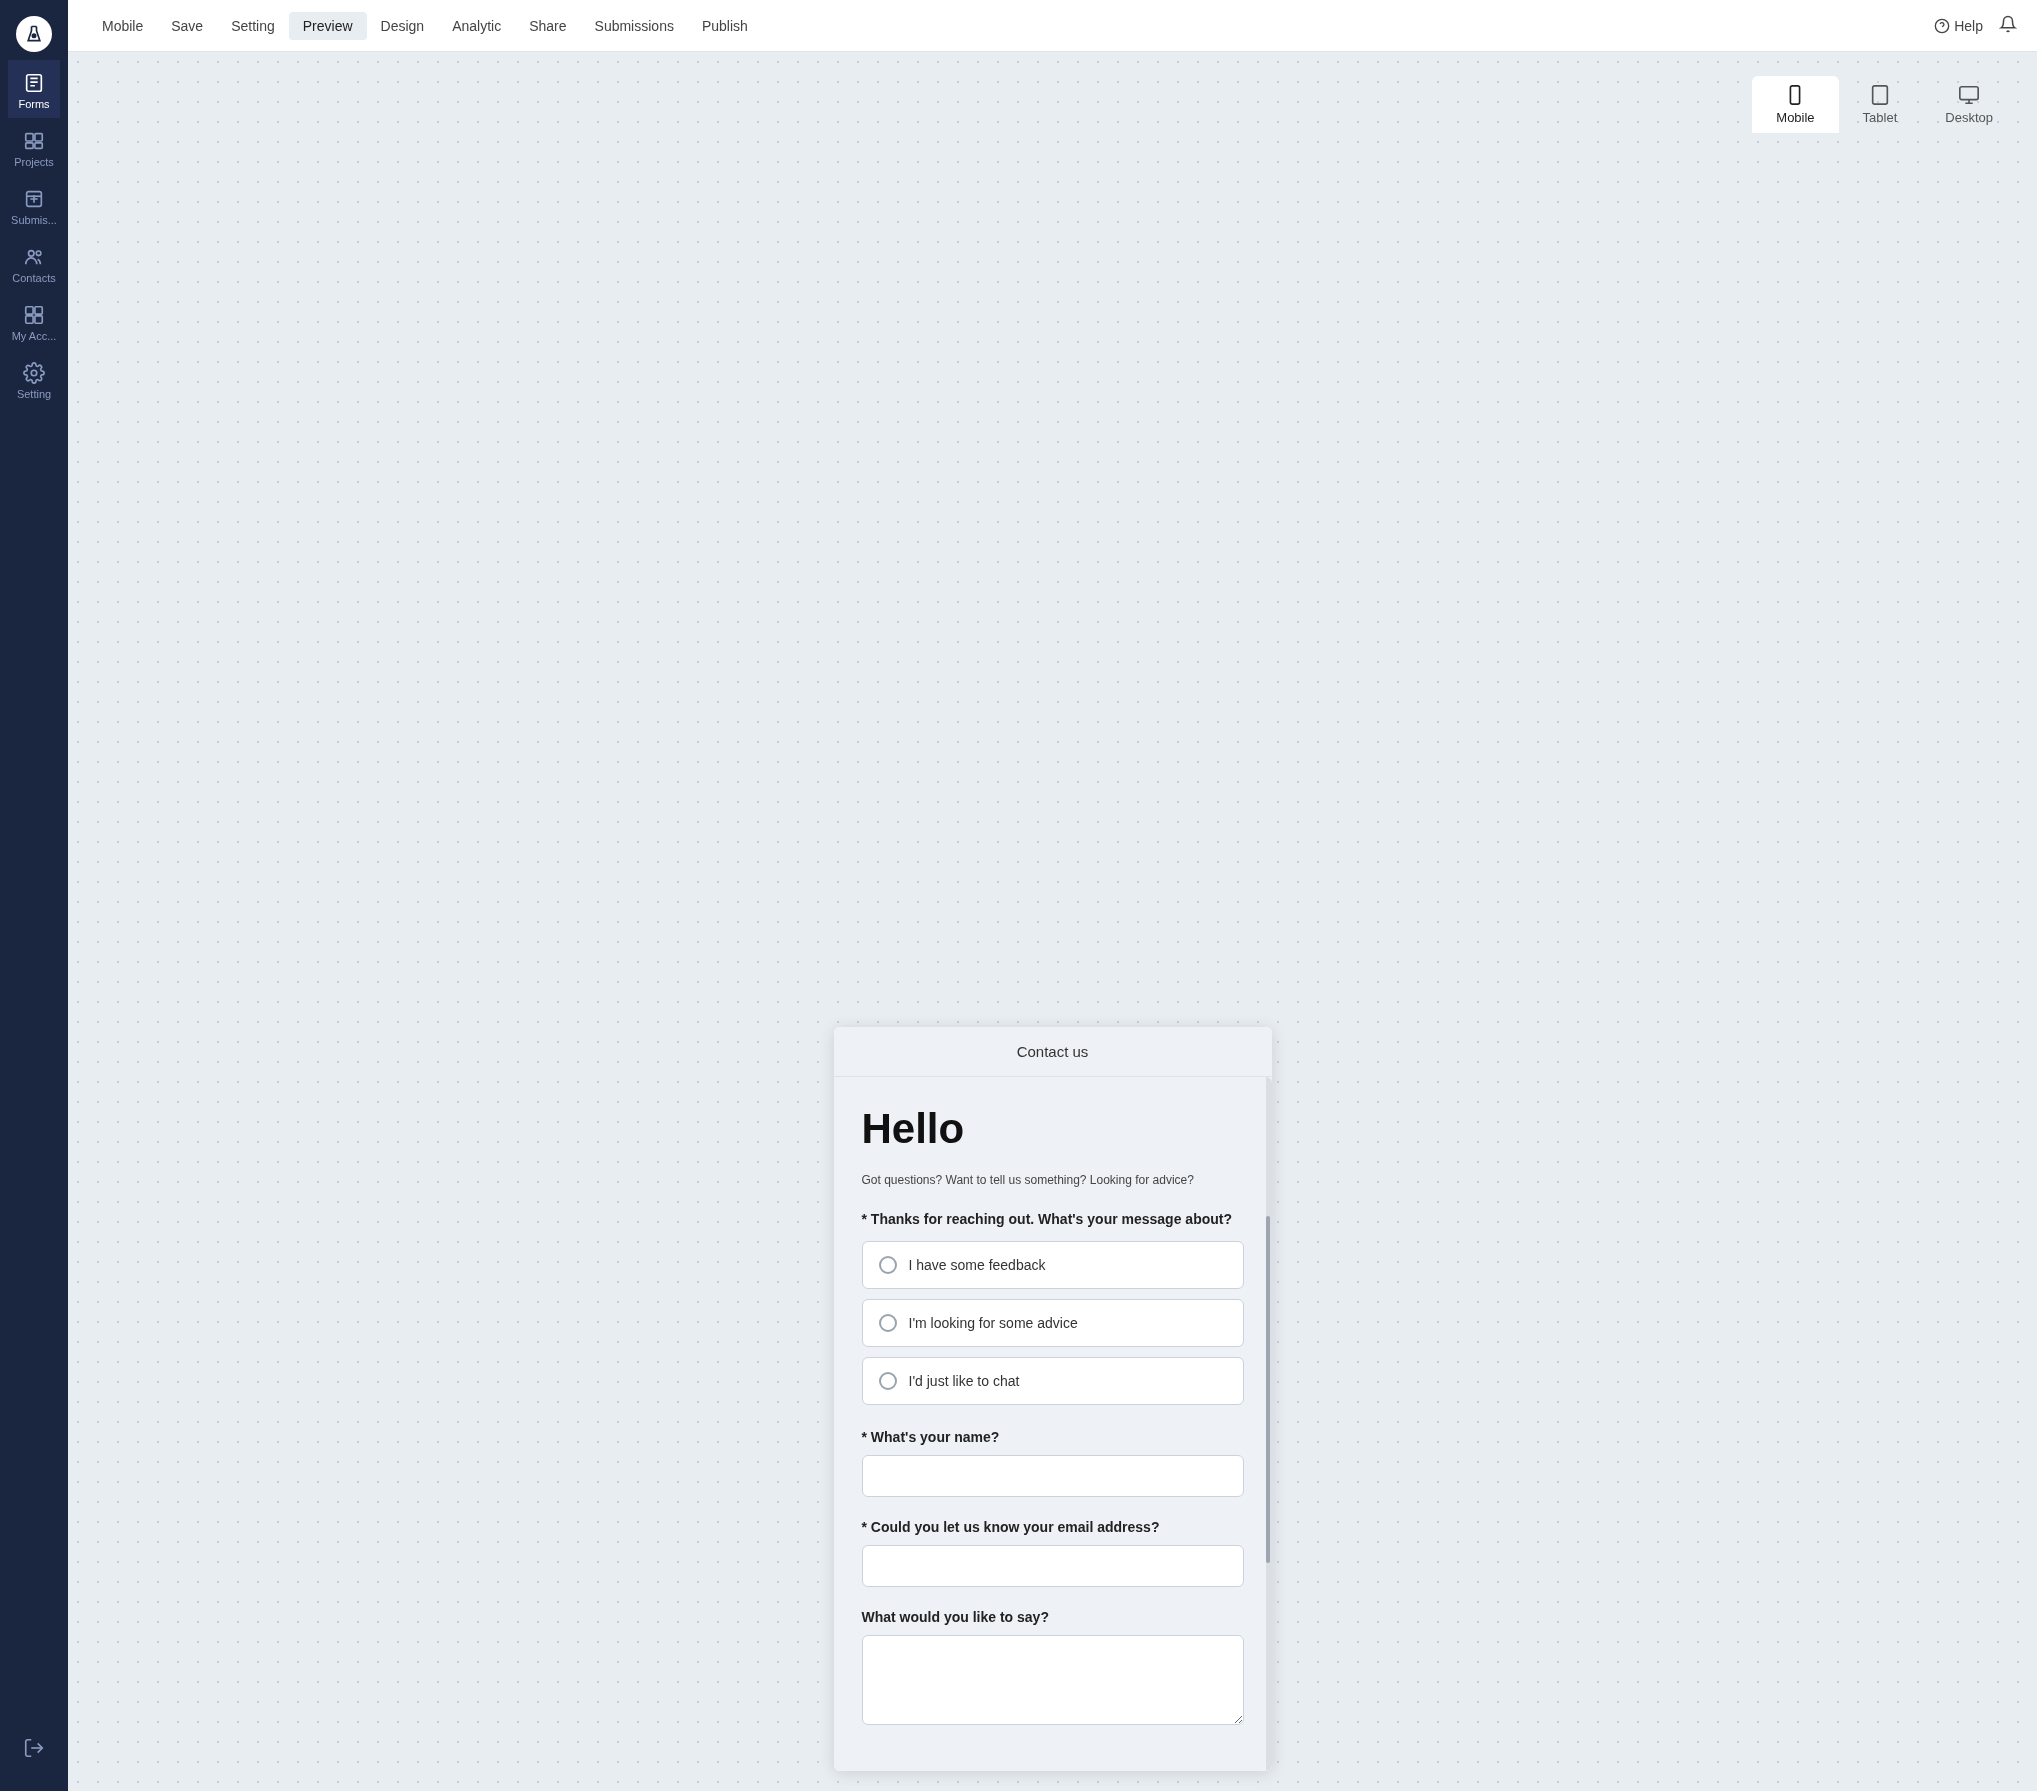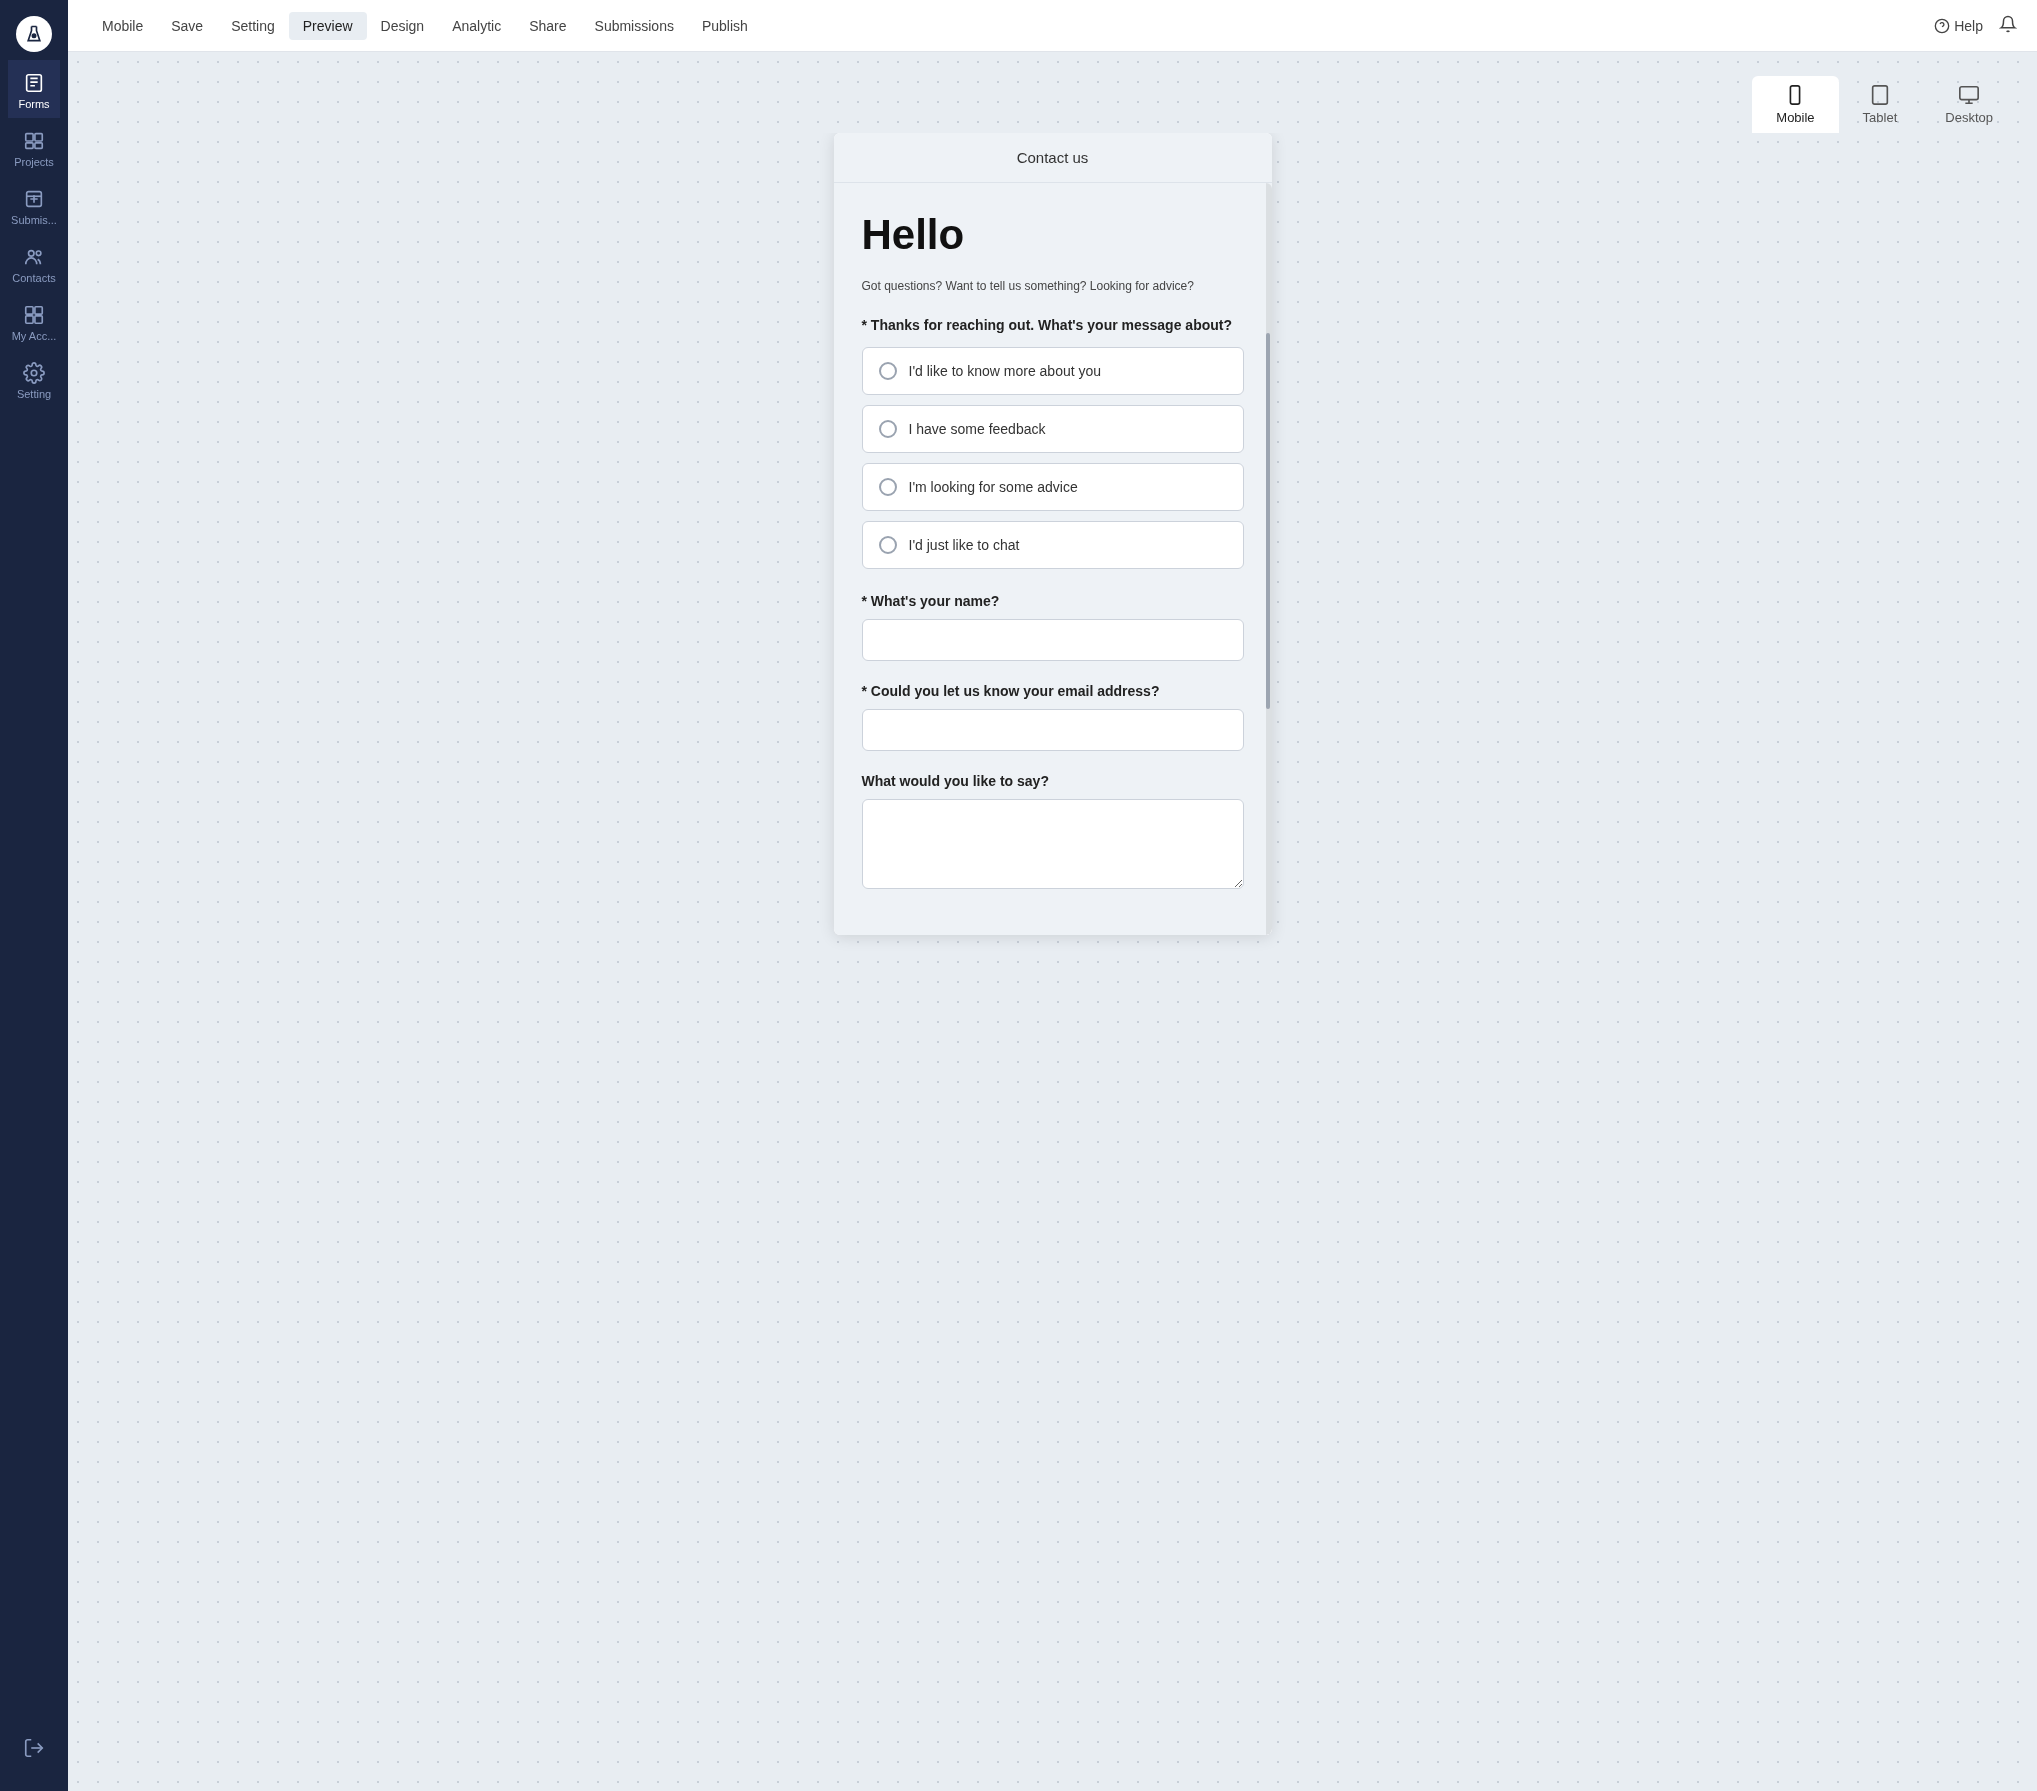--- a/index.html
+++ b/index.html
@@ -151,21 +151,21 @@
       color: #222;
       font-weight: 500;
     }
     .device-tab svg { width: 22px; height: 22px; }
 
     
     .preview-area {
       flex: 1;
       display: flex;
       justify-content: center;
-      align-items: flex-start;
+      align-items: flex-end;
       padding: 0 0 20px;
       overflow-y: auto;
     }
 
     
     .form-wrapper {
       width: 438px;
       background: #fff;
       border-radius: 6px;
       box-shadow: 0 2px 16px rgba(0,0,0,0.12);
@@ -436,24 +436,20 @@
           <span>Contact us</span>
         </div>
         <div class="form-body">
           <div class="scroll-bar"></div>
 
           <div class="form-title">Hello</div>
           <div class="form-subtitle">Got questions? Want to tell us something? Looking for advice?</div>
 
           <div class="form-question">* Thanks for reaching out. What's your message about?</div>
           <div class="radio-group">
-            <label class="radio-option">
-              <div class="radio-circle"></div>
-              <span>I'd like to know more about you</span>
-            </label>
             <label class="radio-option">
               <div class="radio-circle"></div>
               <span>I have some feedback</span>
             </label>
             <label class="radio-option">
               <div class="radio-circle"></div>
               <span>I'm looking for some advice</span>
             </label>
             <label class="radio-option">
               <div class="radio-circle"></div>

